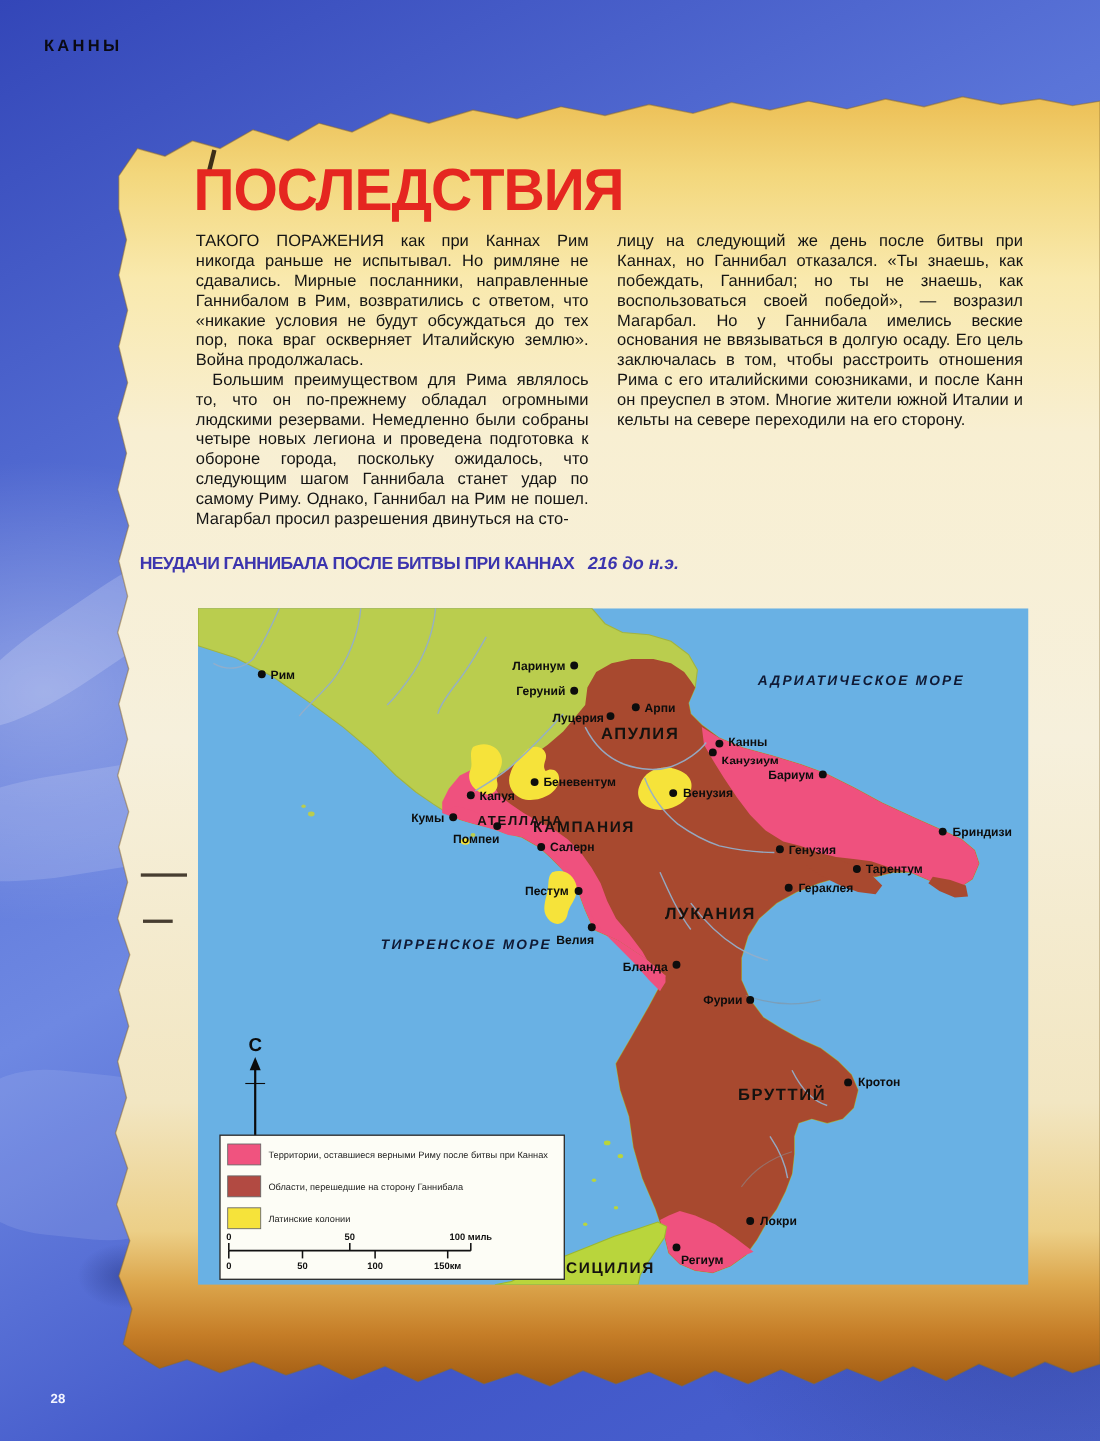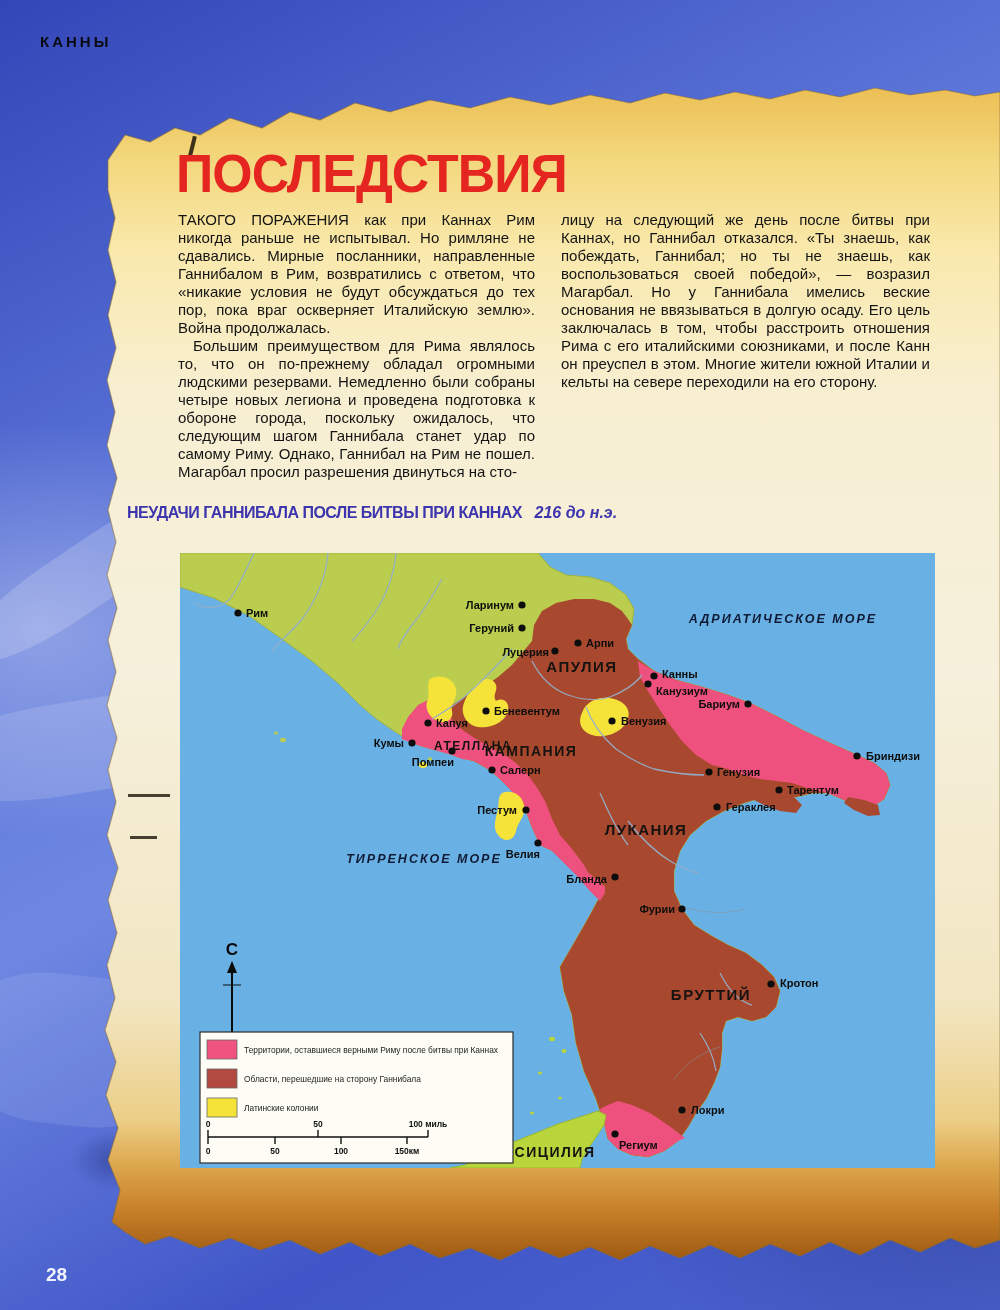--- a/index.html
+++ b/index.html
@@ -10,21 +10,21 @@
       radial-gradient(ellipse 500px 380px at 96% 88%, rgba(10,16,70,0.25), transparent 70%),
       linear-gradient(152deg,#3346b8 0%,#5a74d8 32%,#6e88e2 52%,#4056c8 78%,#4c64d0 100%);}
   .streak{position:absolute;border-radius:40%;}
   .s1{left:-50px;top:545px;width:270px;height:64px;transform:rotate(-34deg);background:rgba(255,255,255,.18);}
   .s2{left:-70px;top:700px;width:310px;height:92px;transform:rotate(-9deg);background:rgba(255,255,255,.14);}
   .s3{left:-40px;top:975px;width:220px;height:150px;transform:rotate(6deg);background:rgba(225,232,255,.12);}
   .blob{position:absolute;left:70px;top:1130px;width:90px;height:60px;border-radius:50%;
     background:radial-gradient(rgba(15,25,90,.35),transparent 70%);}
   .parchment{position:absolute;left:0;top:0;}
   .rubric{position:absolute;left:40px;top:33px;font-size:15px;font-weight:bold;color:#0a0a14;letter-spacing:3px;}
-  .pagenum{position:absolute;left:46px;top:1264px;font-size:19px;font-weight:bold;color:#f2f4ff;}
+  .pagenum{position:absolute;left:46px;top:1264px;font-size:12px;font-weight:bold;color:#f2f4ff;}
   .article-title{position:absolute;left:176px;top:142px;margin:0;font-size:54px;font-weight:bold;
     color:#e52620;letter-spacing:-1px;transform:scaleX(.96);transform-origin:left;}
   .col{position:absolute;top:211px;font-size:15px;line-height:18px;color:#141414;text-align:justify;}
   .col p{margin:0;}
   .col p.ind{text-indent:15px;}
   .col-l{left:178px;width:357px;}
   .col-r{left:551px;width:369px;margin-left:10px;}
   .map-head{position:absolute;left:127px;top:504px;white-space:nowrap;}
   .map-title{font-size:16px;font-weight:bold;color:#3c35ae;letter-spacing:-0.5px;}
   .map-date{font-size:16px;font-weight:bold;font-style:italic;color:#3c35ae;margin-left:8px;}

